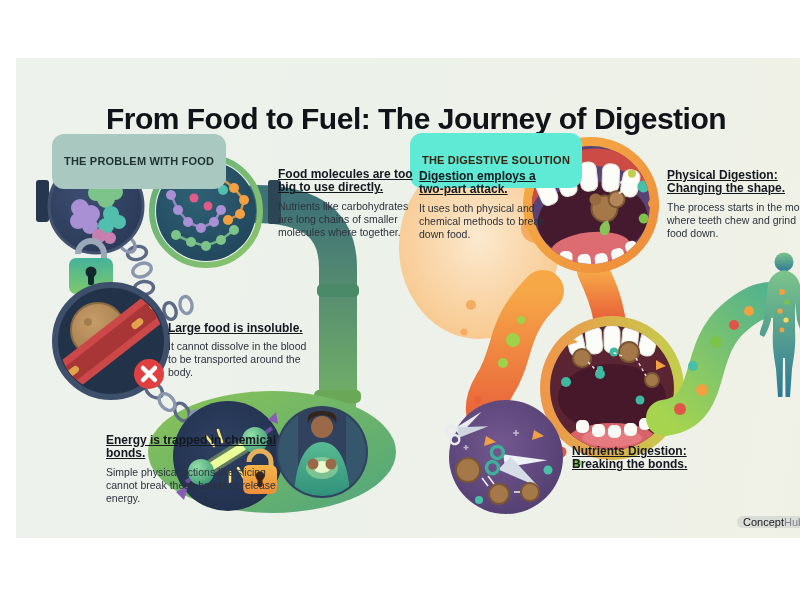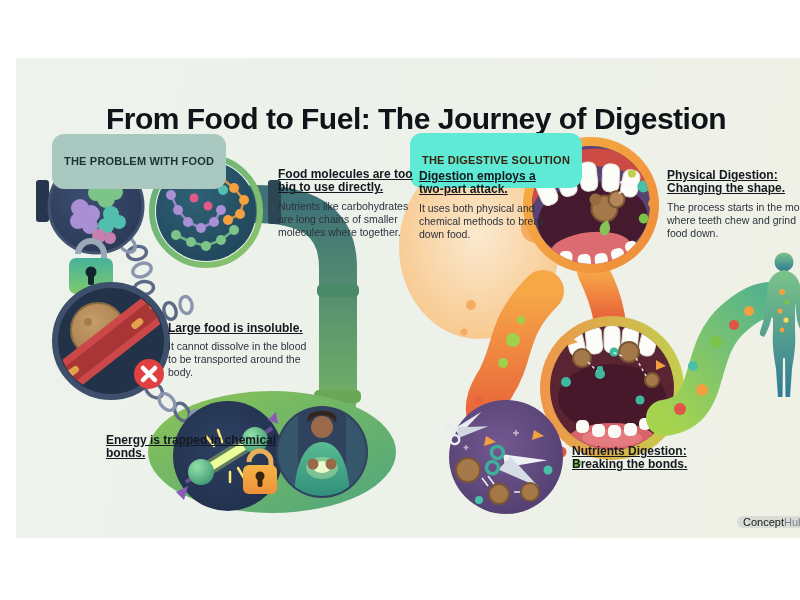--- a/index.html
+++ b/index.html
@@ -467,20 +467,21 @@
   <div class="tb tb-food">
     <h3>Food molecules are too big to use directly.</h3>
     <p>Nutrients like carbohydrates are long chains of smaller molecules where together.</p>
   </div>
   <div class="tb tb-insoluble">
     <h3>Large food is insoluble.</h3>
     <p>It cannot dissolve in the blood to be transported around the body.</p>
   </div>
   <div class="tb tb-energy">
     <h3>Energy is trapped in chemical bonds.</h3>
+    <p>Simple physical actions like slicing cannot break these bonds to release energy.</p>
   </div>
   <div class="tb tb-attack">
     <h3>Digestion employs a two-part attack.</h3>
     <p>It uses both physical and chemical methods to break down food.</p>
   </div>
   <div class="tb tb-physical">
     <h3>Physical Digestion: Changing the shape.</h3>
     <p>The process starts in the mouth, where teeth chew and grind food down.</p>
   </div>
   <div class="tb tb-chemical">

